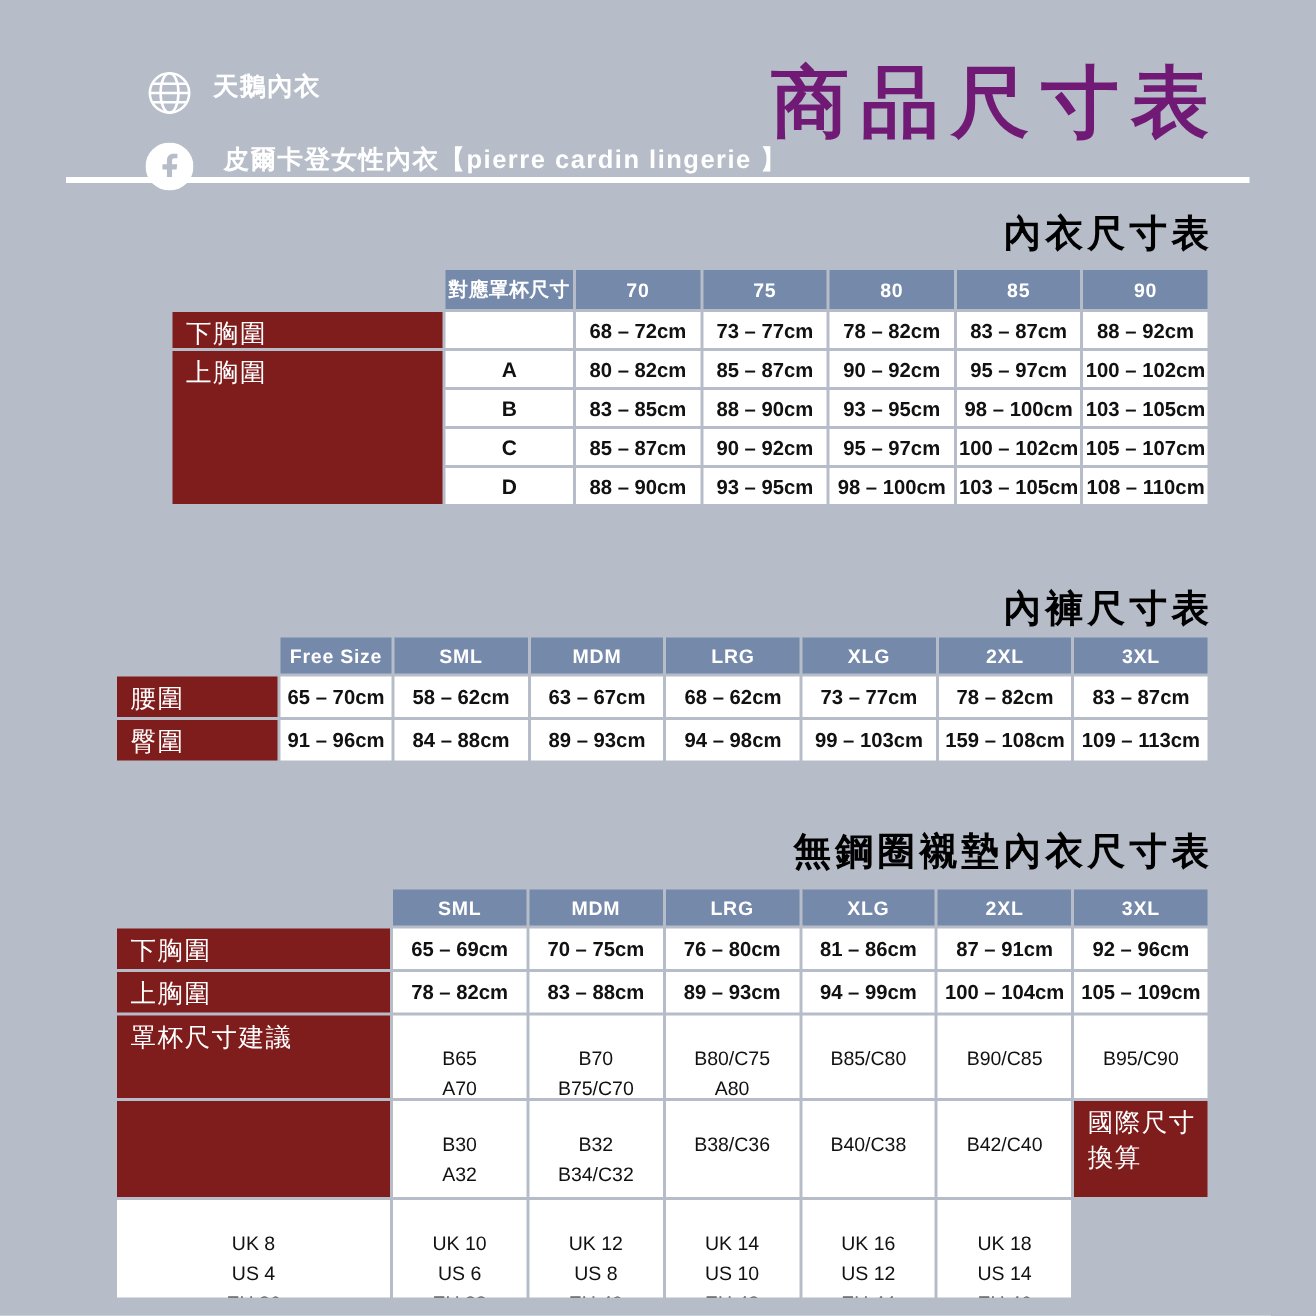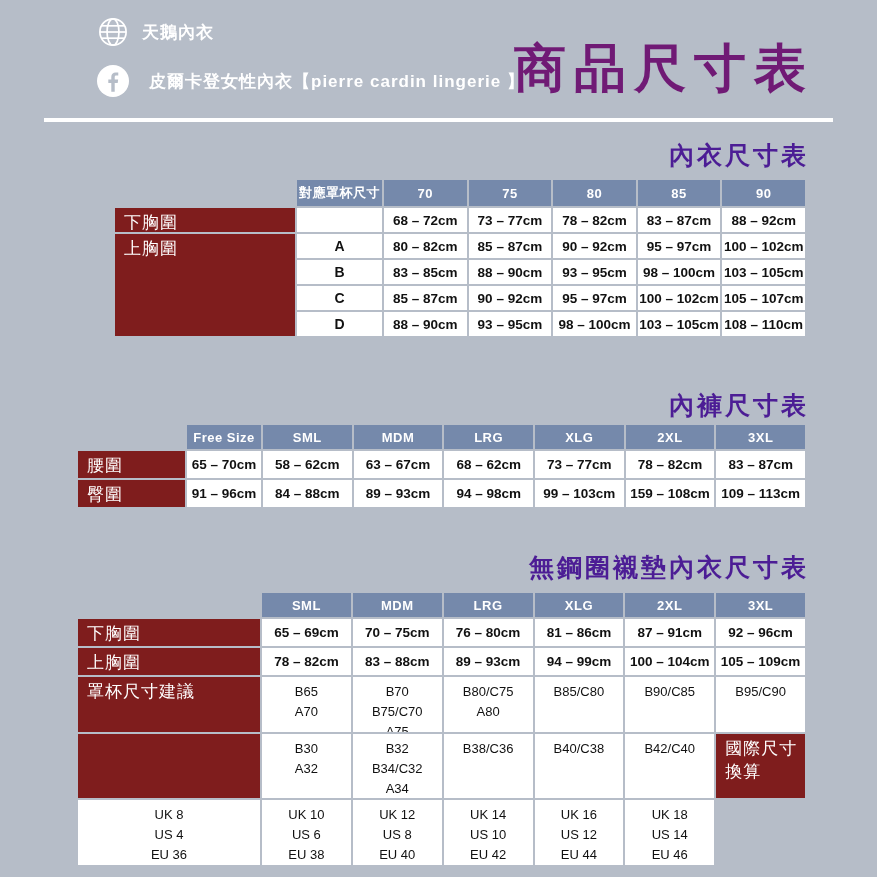--- a/index.html
+++ b/index.html
@@ -1,53 +1,53 @@
 <!DOCTYPE html>
 <html><head>
 <meta charset="utf-8">
 <style>
   * { margin:0; padding:0; box-sizing:border-box; }
   html,body { width:877px; height:877px; }
   body { font-family:"Liberation Sans","DejaVu Sans",sans-serif; }
   .page { position:relative; width:877px; height:877px; background:#b6bdc8; overflow:hidden; }
 
   
-  .brand-row { position:absolute; display:flex; align-items:center; gap:13px; color:#fff; }
+  .brand-row { position:absolute; display:flex; gap:13px; color:#fff;margin-top:30px; }
   .brand-row1 { left:97px; top:16px; }
   .brand-row2 { left:97px; top:65px;gap:20px; }
   .brand-label { font-size:17px; font-weight:600; letter-spacing:1px; color:#fff; }
   .globe { width:32px; height:32px; }
   .fb-circle { width:32px; height:32px; }
 
   
   .page-title { position:absolute; top:34px; right:71px; font-size:52px; font-weight:800;
                 color:#701a75; letter-spacing:8px; margin-right:-8px; white-space:nowrap; }
 
   .divider { position:absolute; left:44px; top:118px; width:789px; height:4px; background:#fff; }
 
   
-  .section-title { position:absolute; right:71px; font-size:25px; font-weight:800; color:#4c1d95;
+  .section-title { position:absolute; right:71px; font-size:25px; font-weight:800; color:#000000;
                    letter-spacing:3px; margin-right:-3px; white-space:nowrap;font-family:Liberation Serif, serif; }
   .st1 { top:139px; } .st2 { top:389px; } .st3 { top:551px; }
 
   
   .grid { position:absolute; left:78px; width:727px; display:grid; gap:2px; }
   .t1 { top:180px; grid-template-columns:180px 85px repeat(5,1fr); grid-template-rows:26px repeat(5,24px);padding-left:37px; }
   .t2 { top:425px; grid-template-columns:107px 74px repeat(6,1fr); grid-template-rows:24px 27px 27px; }
   .t3 { top:593px; grid-template-columns:182px repeat(6,1fr); grid-template-rows:24px 27px 27px 55px 64px 65px; }
 
   .cell { display:flex; align-items:center; justify-content:center; overflow:hidden; }
   .spacer { background:transparent; }
   .th  { background:#7589ab; color:#fff; font-weight:700; font-size:13px; letter-spacing:.5px; }
   .lbl { background:#7f1d1d; color:#fff; font-weight:500; font-size:17px;
          justify-content:flex-start; align-items:flex-start; padding:3px 0 0 9px; letter-spacing:1px; }
   .td  { background:#fff; color:#111; font-weight:700; font-size:13.5px; }
   .td.cup { font-size:14px; }
   .td.multi { font-weight:400; font-size:13px; line-height:1.55; white-space:pre-line;
-              align-items:flex-start; padding-top:5px; text-align:center; }
+              align-items:flex-start; padding-top:19px; text-align:center; }
 </style>
 </head>
 <body>
 
 <div class="page">
 
   <div class="brand-row brand-row1">
     <svg class="globe" viewBox="0 0 30 30" fill="none" stroke="#ffffff" stroke-width="1.6">
       <circle cx="15" cy="15" r="12.3"></circle>
       <ellipse cx="15" cy="15" rx="5.6" ry="12.3"></ellipse>

